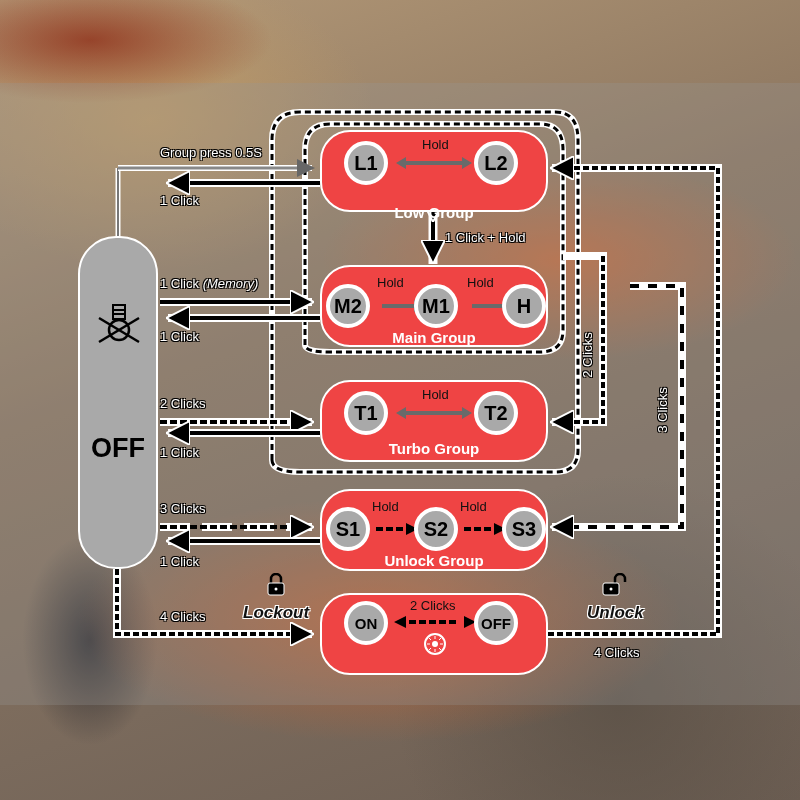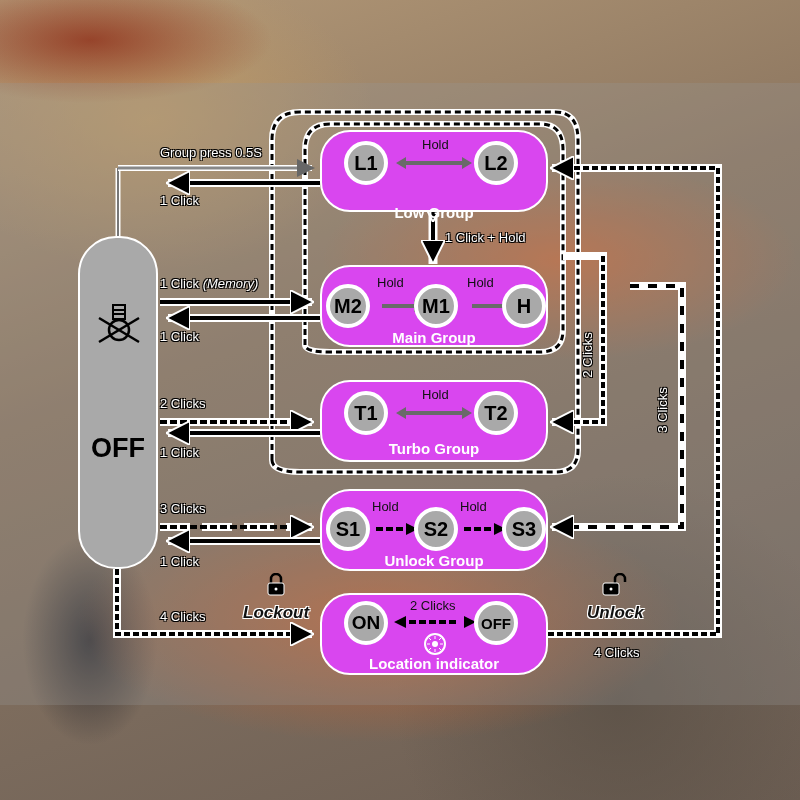--- a/index.html
+++ b/index.html
@@ -12,21 +12,21 @@
       radial-gradient(ellipse 90px 140px at 90px 640px, rgba(40,40,45,.9), rgba(0,0,0,0) 75%),
       radial-gradient(ellipse 300px 200px at 150px 120px, rgba(200,160,100,.7), rgba(0,0,0,0) 75%),
       radial-gradient(ellipse 300px 300px at 620px 700px, rgba(90,80,70,.8), rgba(0,0,0,0) 75%),
       linear-gradient(160deg,#b59a78 0%,#8c7660 40%,#7a6a5c 70%,#6b5d52 100%);}
   .overlay{position:absolute;left:0;top:83px;width:800px;height:622px;background:rgba(150,150,150,.28);}
   svg.diagram{position:absolute;left:0;top:0;}
   .lbl{position:absolute;color:#fff;font-size:13px;line-height:14px;white-space:nowrap;
     text-shadow:-1px -1px 0 #000,1px -1px 0 #000,-1px 1px 0 #000,1px 1px 0 #000;}
   .lbl.em{font-weight:bold;font-style:italic;font-size:17px;
     text-shadow:-1px -1px 0 #fff,1px -1px 0 #fff,-1px 1px 0 #fff,1px 1px 0 #fff;color:#111;}
-  .pill{position:absolute;background:#d946ef;border:2px solid #fff;border-radius:30px;box-sizing:border-box;padding-left:24px;}
+  .pill{position:absolute;background:#ef4444;border:2px solid #fff;border-radius:30px;box-sizing:border-box;padding-left:24px;}
   .node{position:absolute;width:44px;height:44px;border:4px solid #fff;border-radius:50%;box-sizing:border-box;
     display:flex;align-items:center;justify-content:center;font-weight:bold;font-size:20px;color:#000;background:#a9a9a9;}
   .gname{position:absolute;left:0;right:0;text-align:center;color:#fff;font-weight:bold;font-size:15px;}
   .hold{position:absolute;color:#111;font-size:13px;}
   .offpanel{position:absolute;left:78px;top:236px;width:80px;height:333px;background:#a9a9a9;border:2px solid #fff;border-radius:38px;box-sizing:border-box;}
   .offtxt{position:absolute;left:0;right:0;top:195px;text-align:center;font-weight:bold;font-size:27px;color:#000;}
   .vert{position:absolute;transform:rotate(-90deg);transform-origin:center;}
 </style>
 </head>
 <body>
@@ -165,23 +165,22 @@
         <line x1="12" y1="4" x2="12" y2="7"></line>
         <line x1="12" y1="17" x2="12" y2="20"></line>
         <line x1="4" y1="12" x2="7" y2="12"></line>
         <line x1="17" y1="12" x2="20" y2="12"></line>
         <line x1="6" y1="6" x2="8" y2="8"></line>
         <line x1="16" y1="16" x2="18" y2="18"></line>
         <line x1="18" y1="6" x2="16" y2="8"></line>
         <line x1="6" y1="18" x2="8" y2="16"></line>
       </g>
   </svg>
-  <div class="node" style="left:22px;top:6px;font-size:19px">ON</div>
+  <div class="node" style="left:22px;top:6px;font-size:15px">ON</div>
   <div class="node" style="left:152px;top:6px;font-size:15px">OFF</div>
-  <div class="gname" style="top:60px">Location indicator</div>
 </div>
 
 <div class="lbl" style="left:160px;top:146px">Group press 0.5S</div>
 <div class="lbl" style="left:160px;top:194px">1 Click</div>
 <div class="lbl" style="left:445px;top:231px">1 Click + Hold</div>
 <div class="lbl" style="left:160px;top:277px"><span>1 Click</span> <i>(Memory)</i></div>
 <div class="lbl" style="left:160px;top:330px">1 Click</div>
 <div class="lbl" style="left:160px;top:397px">2 Clicks</div>
 <div class="lbl" style="left:160px;top:446px">1 Click</div>
 <div class="lbl" style="left:160px;top:502px">3 Clicks</div>

